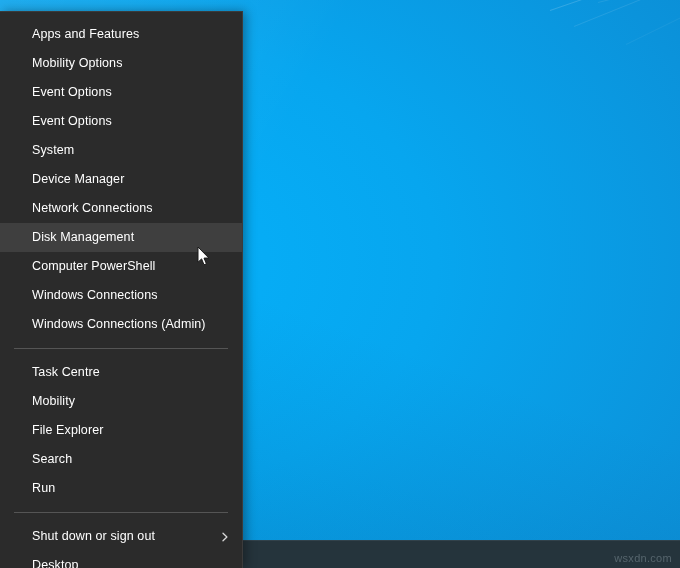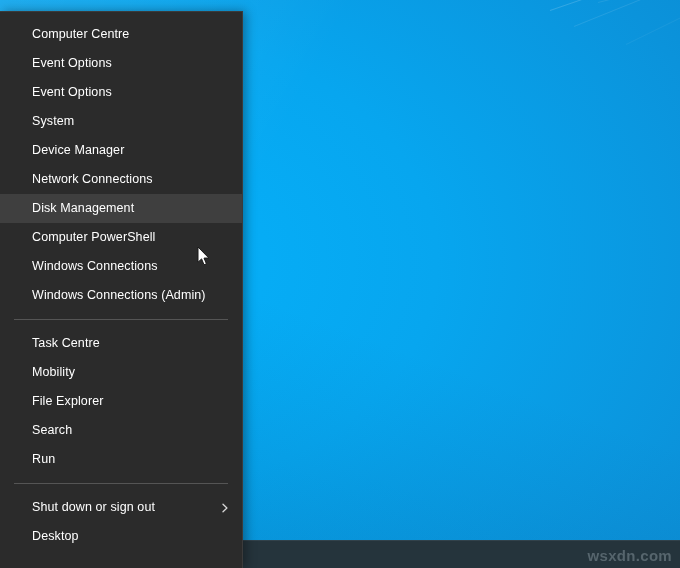--- a/index.html
+++ b/index.html
@@ -81,26 +81,25 @@
     width: 16px;
     height: 2px;
     background: #4bb3e8;
     border-radius: 1px;
   }
 
   .watermark {
     position: absolute;
     right: 8px;
     bottom: 4px;
-    font-size: 15px;
+    font-size: 11px;
     color: #56656d;
     letter-spacing: .3px;
     font-family: "Liberation Sans", sans-serif;
     z-index: 6;
-    font-weight: bold;
   }
 
   
   .winx-menu {
     position: absolute;
     left: 0;
     top: 11px;
     width: 243px;
     bottom: 0;
     background: #2b2b2b;
@@ -211,21 +210,24 @@
     </div>
 
   </div>
 
   <div class="watermark">wsxdn.com</div>
 
   <div class="winx-menu">
 
     <div class="menu-group">
       <div class="menu-item">
-        <span>Computer Centre</span>
+        <span>Apps and Features</span>
+      </div>
+      <div class="menu-item">
+        <span>Mobility Options</span>
       </div>
       <div class="menu-item">
         <span>Event Options</span>
       </div>
       <div class="menu-item">
         <span>Event Options</span>
       </div>
       <div class="menu-item">
         <span>System</span>
       </div>

